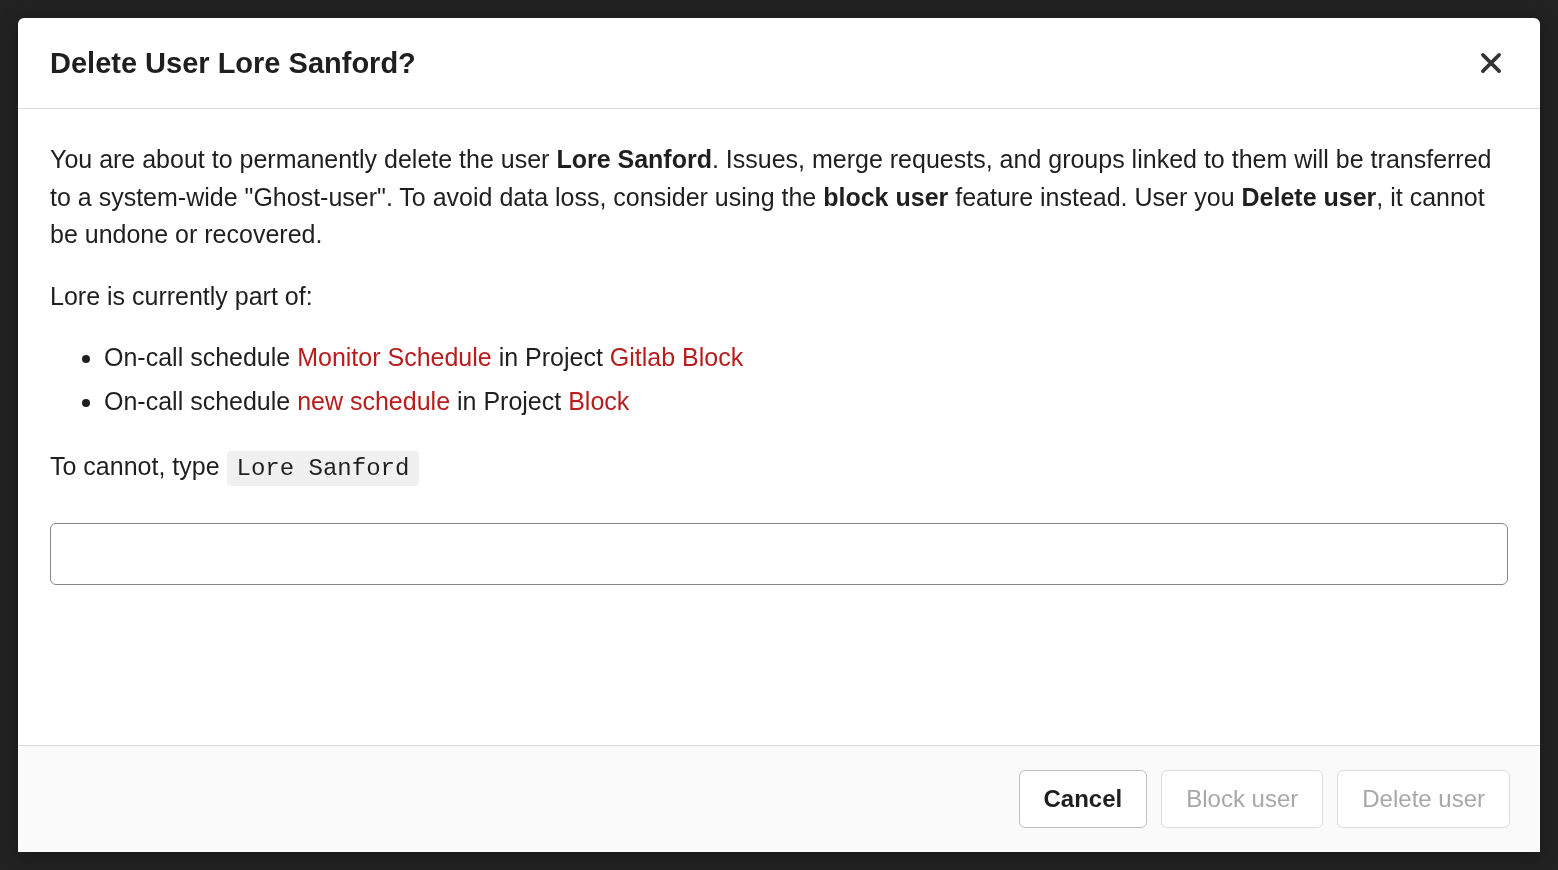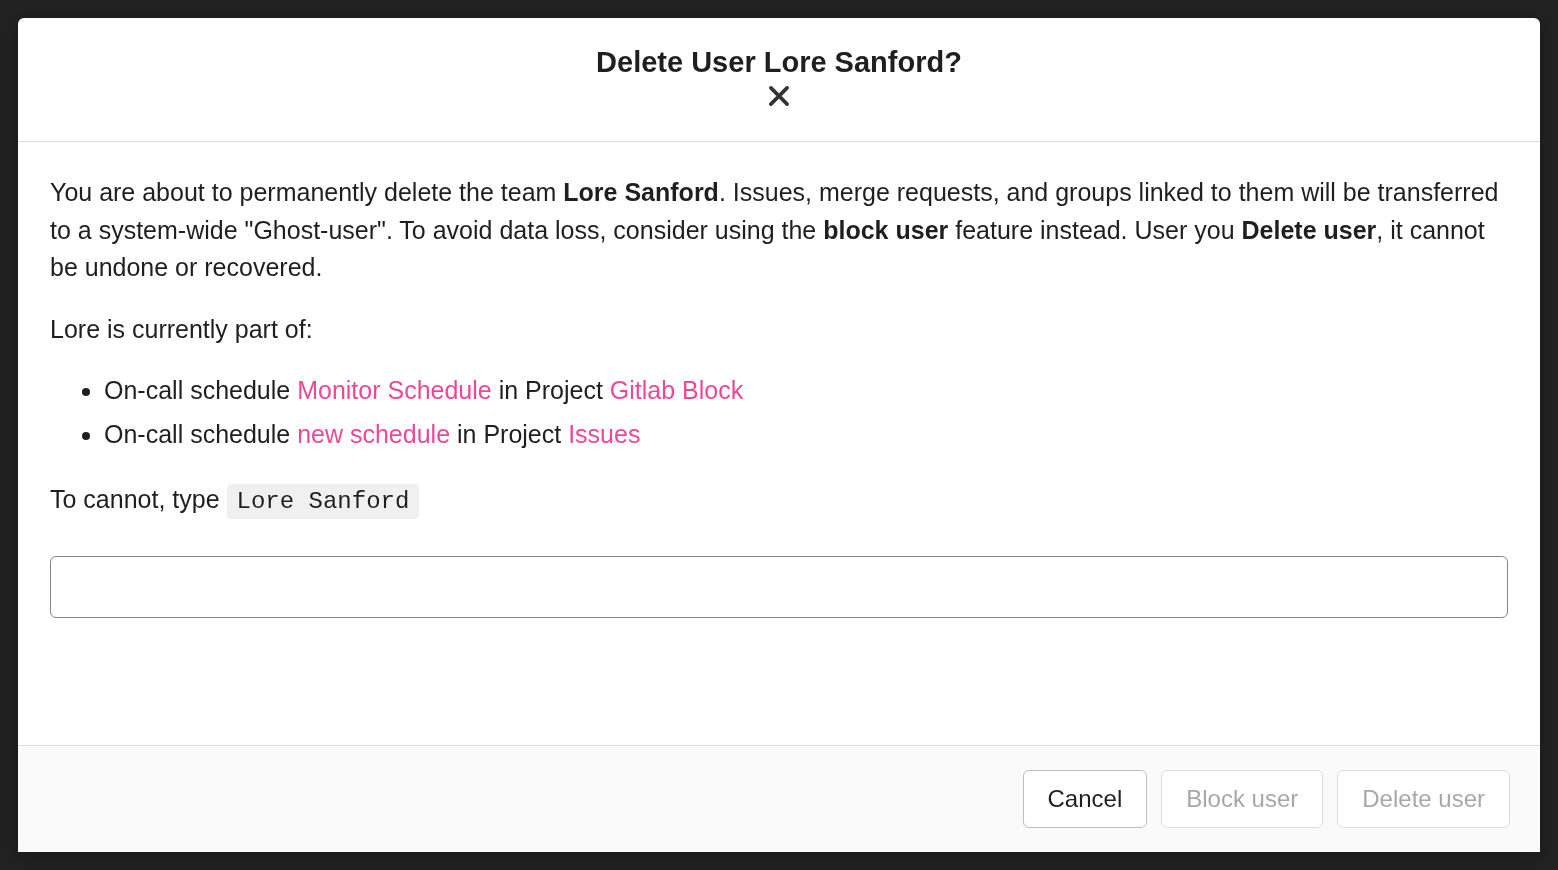--- a/index.html
+++ b/index.html
@@ -26,21 +26,20 @@
       display: flex;
       flex-direction: column;
       box-shadow: 0 4px 20px rgba(0,0,0,0.3);
     }
     .modal-header {
       display: flex;
       justify-content: space-between;
       align-items: center;
       padding: 28px 32px;
       border-bottom: 1px solid #dbdbdb;
-      flex-direction: column;
     }
     .modal-title {
       font-size: 29px;
       font-weight: 700;
       color: #1f1f1f;
     }
     .close-btn {
       background: none;
       border: none;
       cursor: pointer;
@@ -69,21 +68,21 @@
     }
     .modal-body ul {
       margin: 0 0 28px 0;
       padding-left: 54px;
     }
     .modal-body li {
       margin-bottom: 6px;
       font-size: 25px;
     }
     .link {
-      color: #ec4899;
+      color: #b91c1c;
       text-decoration: none;
       cursor: pointer;
     }
     .code {
       font-family: "SFMono-Regular", Consolas, "Liberation Mono", Menlo, monospace;
       background: #f0f0f0;
       padding: 4px 10px;
       border-radius: 4px;
       font-size: 24px;
     }
@@ -108,20 +107,21 @@
       font-size: 24px;
       border-radius: 6px;
       cursor: pointer;
       border: 1px solid;
       font-family: inherit;
     }
     .btn-cancel {
       background: #fff;
       color: #1f1f1f;
       border-color: #bfbfbf;
+      font-weight: bold;
     }
     .btn-disabled {
       background: #fff;
       color: #a8a8a8;
       border-color: #dcdcdc;
     }
     .confirm-line {
       margin-bottom: 16px;
     }
   </style>
@@ -133,31 +133,31 @@
     <h2 class="modal-title">Delete User Lore Sanford?</h2>
     <button class="close-btn">
       <svg viewBox="0 0 16 16" fill="none" stroke="currentColor" stroke-width="2.2" stroke-linecap="round">
         <path d="M3 3 L13 13 M13 3 L3 13"></path>
       </svg>
     </button>
   </div>
 
   <div class="modal-body">
     <p>
-      <span>You are about to permanently delete the team </span><strong>Lore Sanford</strong><span>. Issues, merge requests, and groups linked to them will be transferred to a system-wide "Ghost-user". To avoid data loss, consider using the </span><strong>block user</strong><span> feature instead. User you </span><strong>Delete user</strong><span>, it cannot be undone or recovered.</span>
+      <span>You are about to permanently delete the user </span><strong>Lore Sanford</strong><span>. Issues, merge requests, and groups linked to them will be transferred to a system-wide "Ghost-user". To avoid data loss, consider using the </span><strong>block user</strong><span> feature instead. User you </span><strong>Delete user</strong><span>, it cannot be undone or recovered.</span>
     </p>
 
     <p>Lore is currently part of:</p>
 
     <ul>
       <li>
         <span>On-call schedule </span><a class="link">Monitor Schedule</a><span> in Project </span><a class="link">Gitlab Block</a>
       </li>
       <li>
-        <span>On-call schedule </span><a class="link">new schedule</a><span> in Project </span><a class="link">Issues</a>
+        <span>On-call schedule </span><a class="link">new schedule</a><span> in Project </span><a class="link">Block</a>
       </li>
     </ul>
 
 
     <p class="confirm-line">
       <span>To cannot, type </span><span class="code">Lore Sanford</span>
     </p>
 
     <input type="text" class="confirm-input" style="">
   </div>

